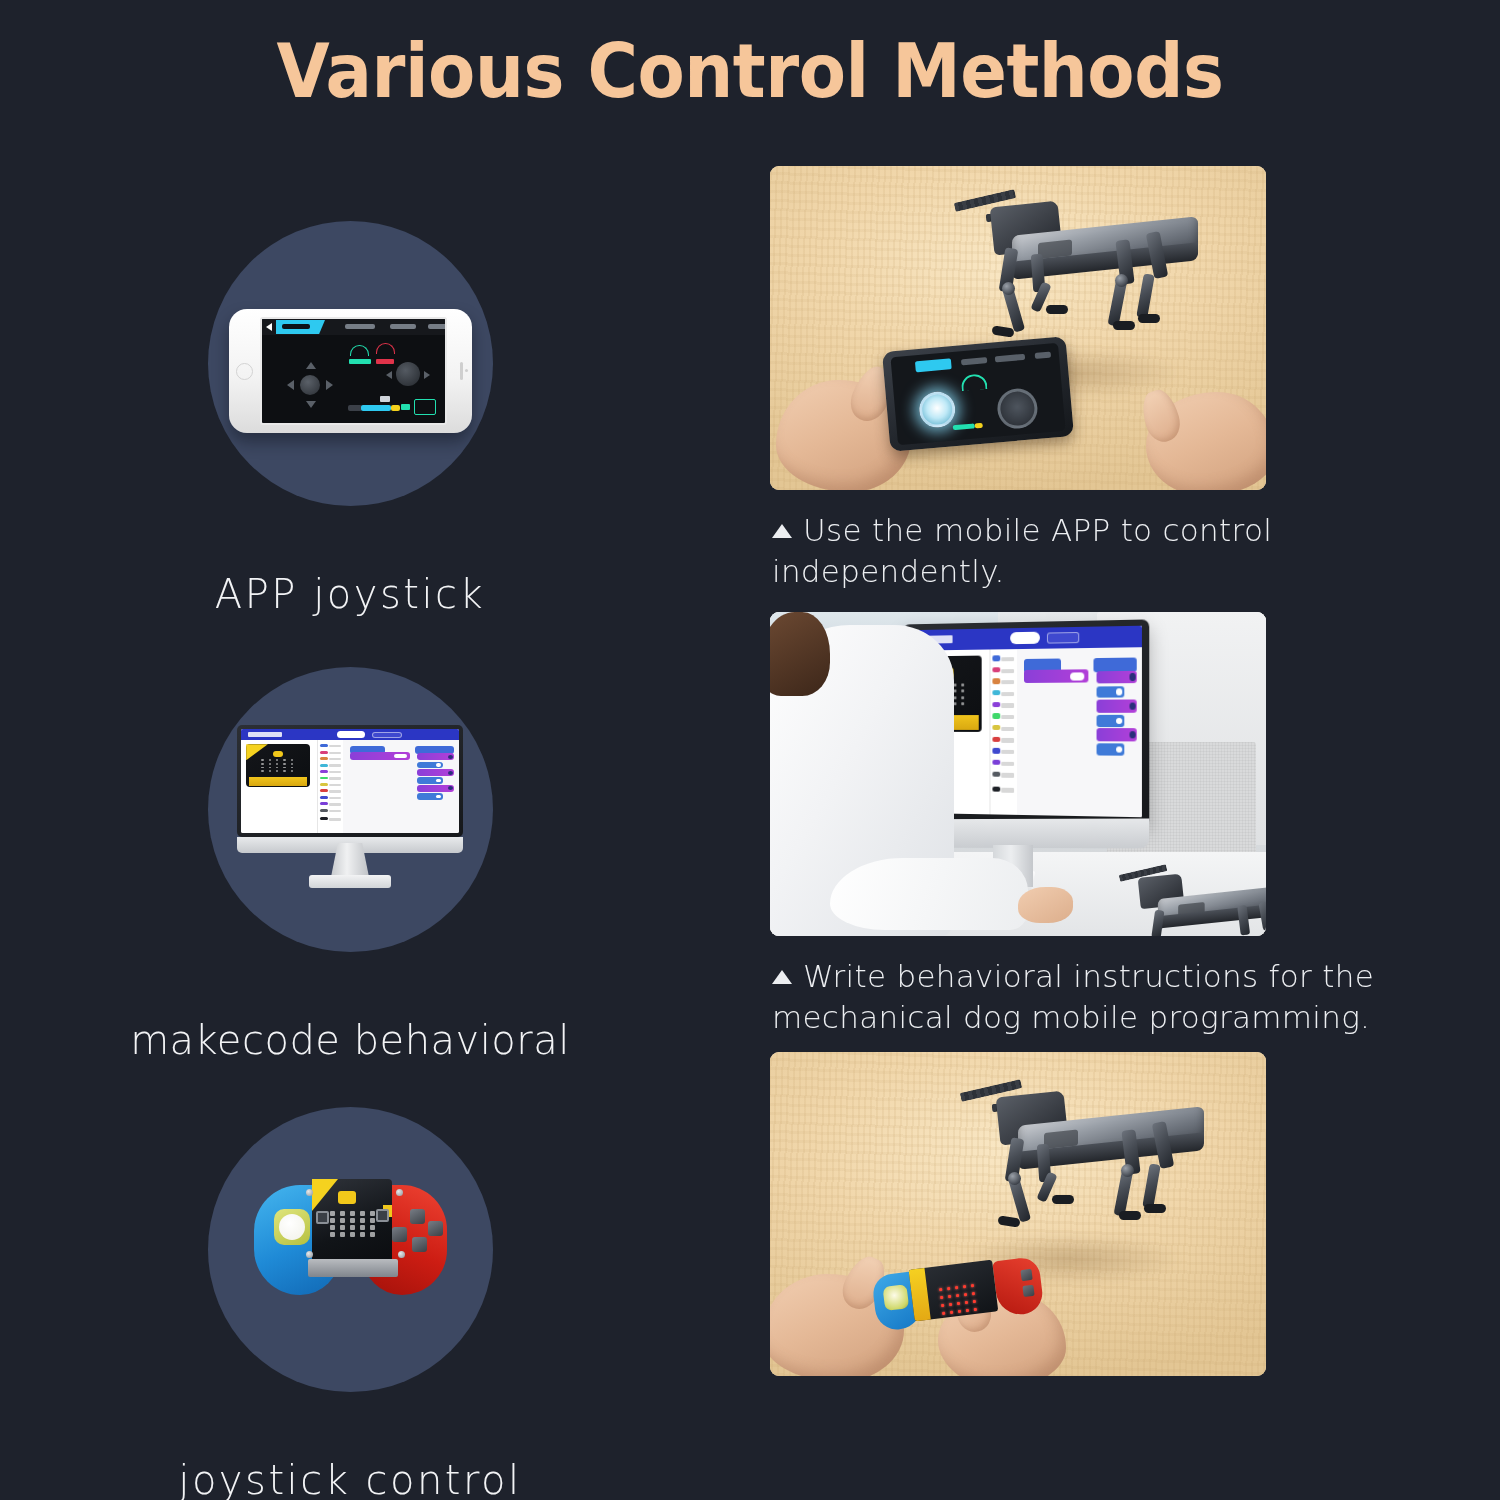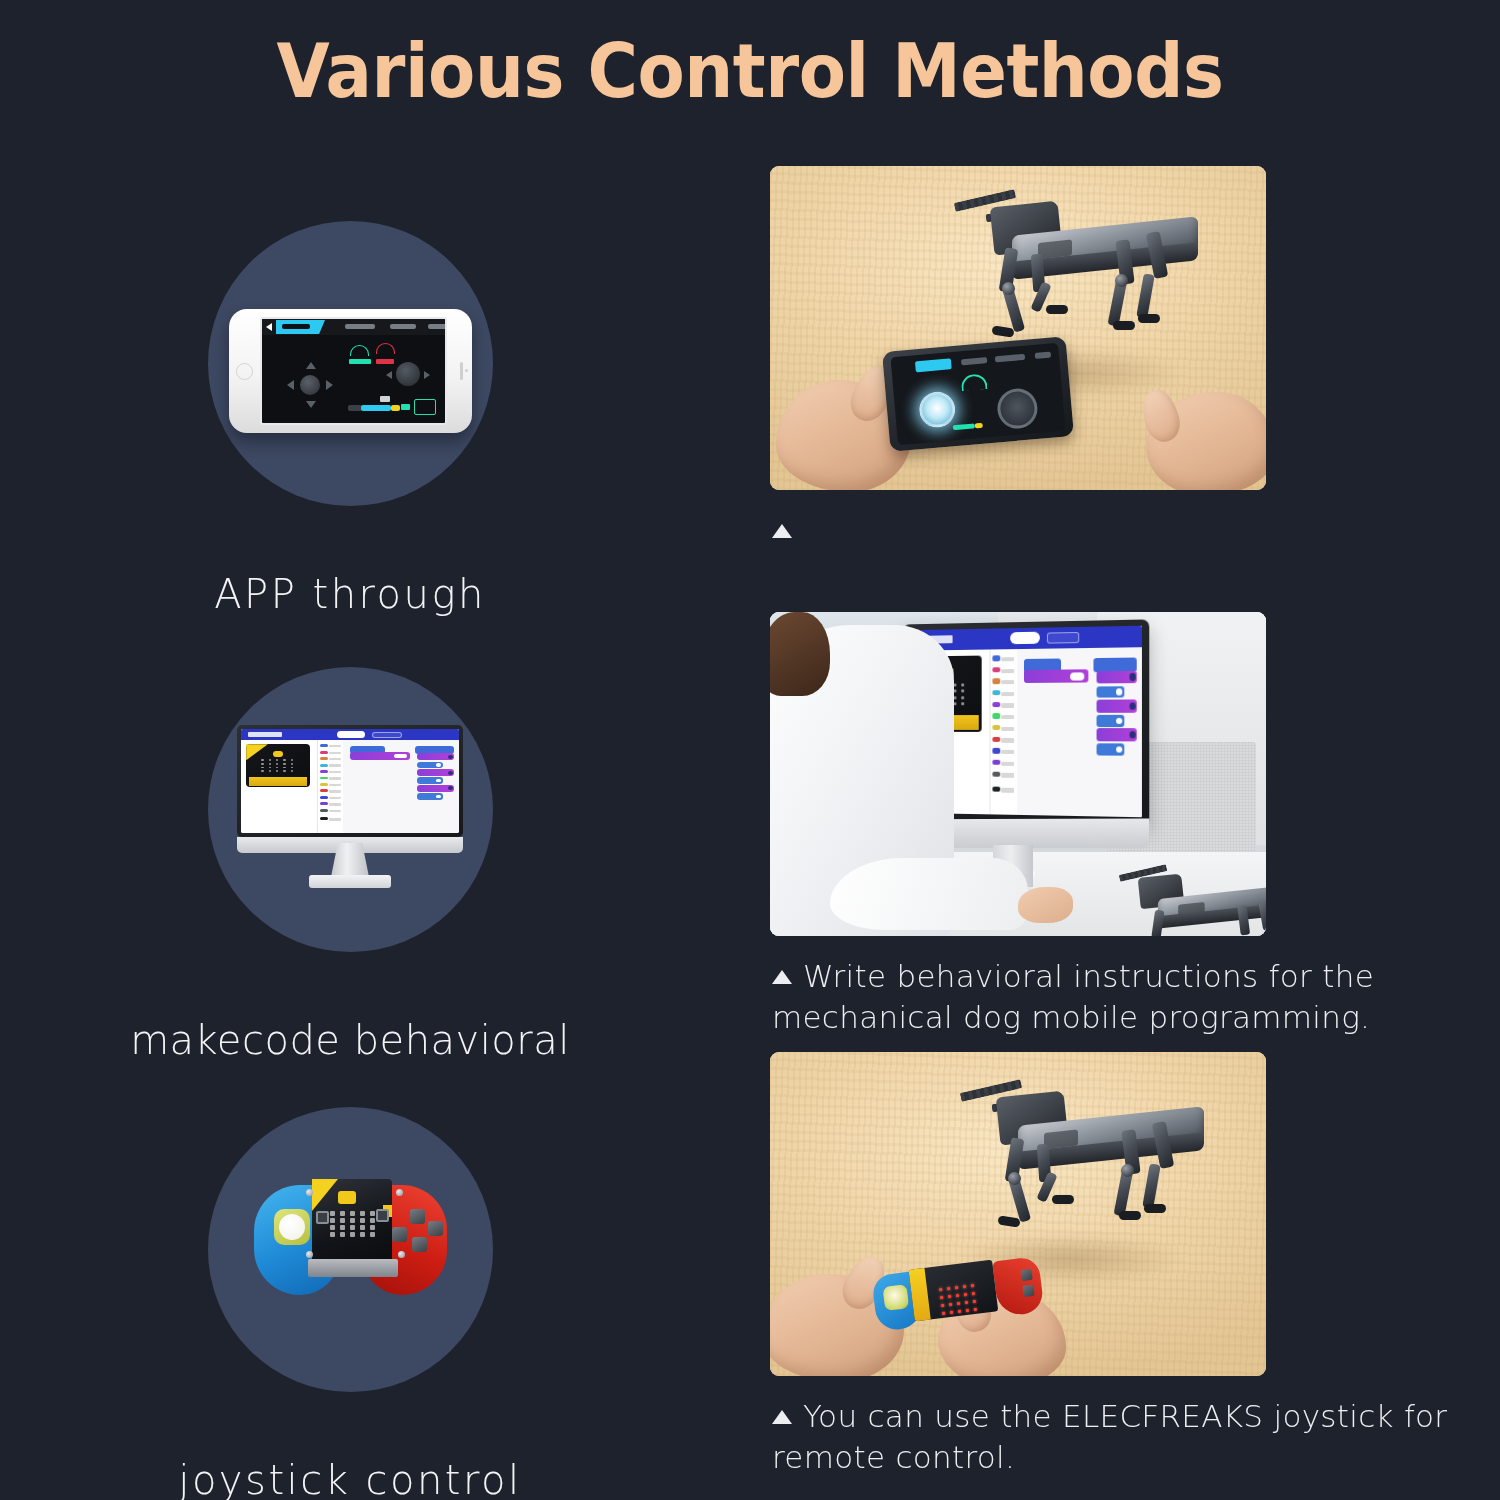--- a/index.html
+++ b/index.html
@@ -428,21 +428,21 @@
 
             <div class="bar" style="left:86px;bottom:12px;width:14px;background:#3b4048;"></div>
             <div class="bar" style="left:99px;bottom:12px;width:30px;background:#2ec9f0;"></div>
             <div class="bar" style="left:129px;bottom:12px;width:9px;background:#f3d11d;"></div>
             <div class="lbl" style="left:118px;bottom:21px;width:10px;height:6px;background:#cfd4da;"></div>
             <div class="camico"></div>
             <div class="lbl" style="right:35px;bottom:13px;width:9px;height:6px;background:#22e0b0;"></div>
           </div>
         </div>
       </div>
-      <div class="circle-label">APP through</div>
+      <div class="circle-label">APP joystick</div>
     </div>
 
     <div class="rightcol">
       <div class="photo">
         <div class="wood"></div>
         <div class="wood-shadow"></div>
 
         <div class="dog" style="left:190px;top:24px;width:230px;height:190px;">
           <div class="antenna" style="left:-6px;top:6px;"></div>
           <div class="antenna2" style="left:26px;top:22px;"></div>
@@ -482,21 +482,21 @@
             <div class="tab" style="left:144px;width:16px;"></div>
             <div class="arch" style="left:68px;top:24px;"></div>
             <div class="dial" style="left:24px;top:38px;"></div>
             <div class="dial2" style="right:26px;bottom:6px;"></div>
             <div class="slider" style="left:56px;bottom:10px;width:22px;background:#22e0b0;"></div>
             <div class="slider" style="left:78px;bottom:10px;width:8px;background:#f3d11d;"></div>
           </div>
         </div>
       </div>
       <div class="caption">
-        <span class="tri"></span>
+        <span class="tri"></span><span>Use the mobile APP to control independently.</span>
       </div>
     </div>
   </div>
 
   <div class="row row2">
 
     <div class="leftcol">
       <div class="circle">
         <div class="monitor">
           <div class="bezel">
@@ -831,19 +831,16 @@
             <div class="led" style="left:82px;top:38px"></div>
             <div class="led" style="left:90px;top:38px"></div>
             <div class="led" style="left:98px;top:38px"></div>
           <div class="led" style="left:66px;top:46px"></div>
             <div class="led" style="left:74px;top:46px"></div>
             <div class="led" style="left:82px;top:46px"></div>
             <div class="led" style="left:90px;top:46px"></div>
             <div class="led" style="left:98px;top:46px"></div>
         </div>
       </div>
-      <div class="caption">
-        <span class="tri"></span><span>You can use the ELECFREAKS joystick for remote control.</span>
-      </div>
     </div>
   </div>
 
 </div>
 
 </body></html>

